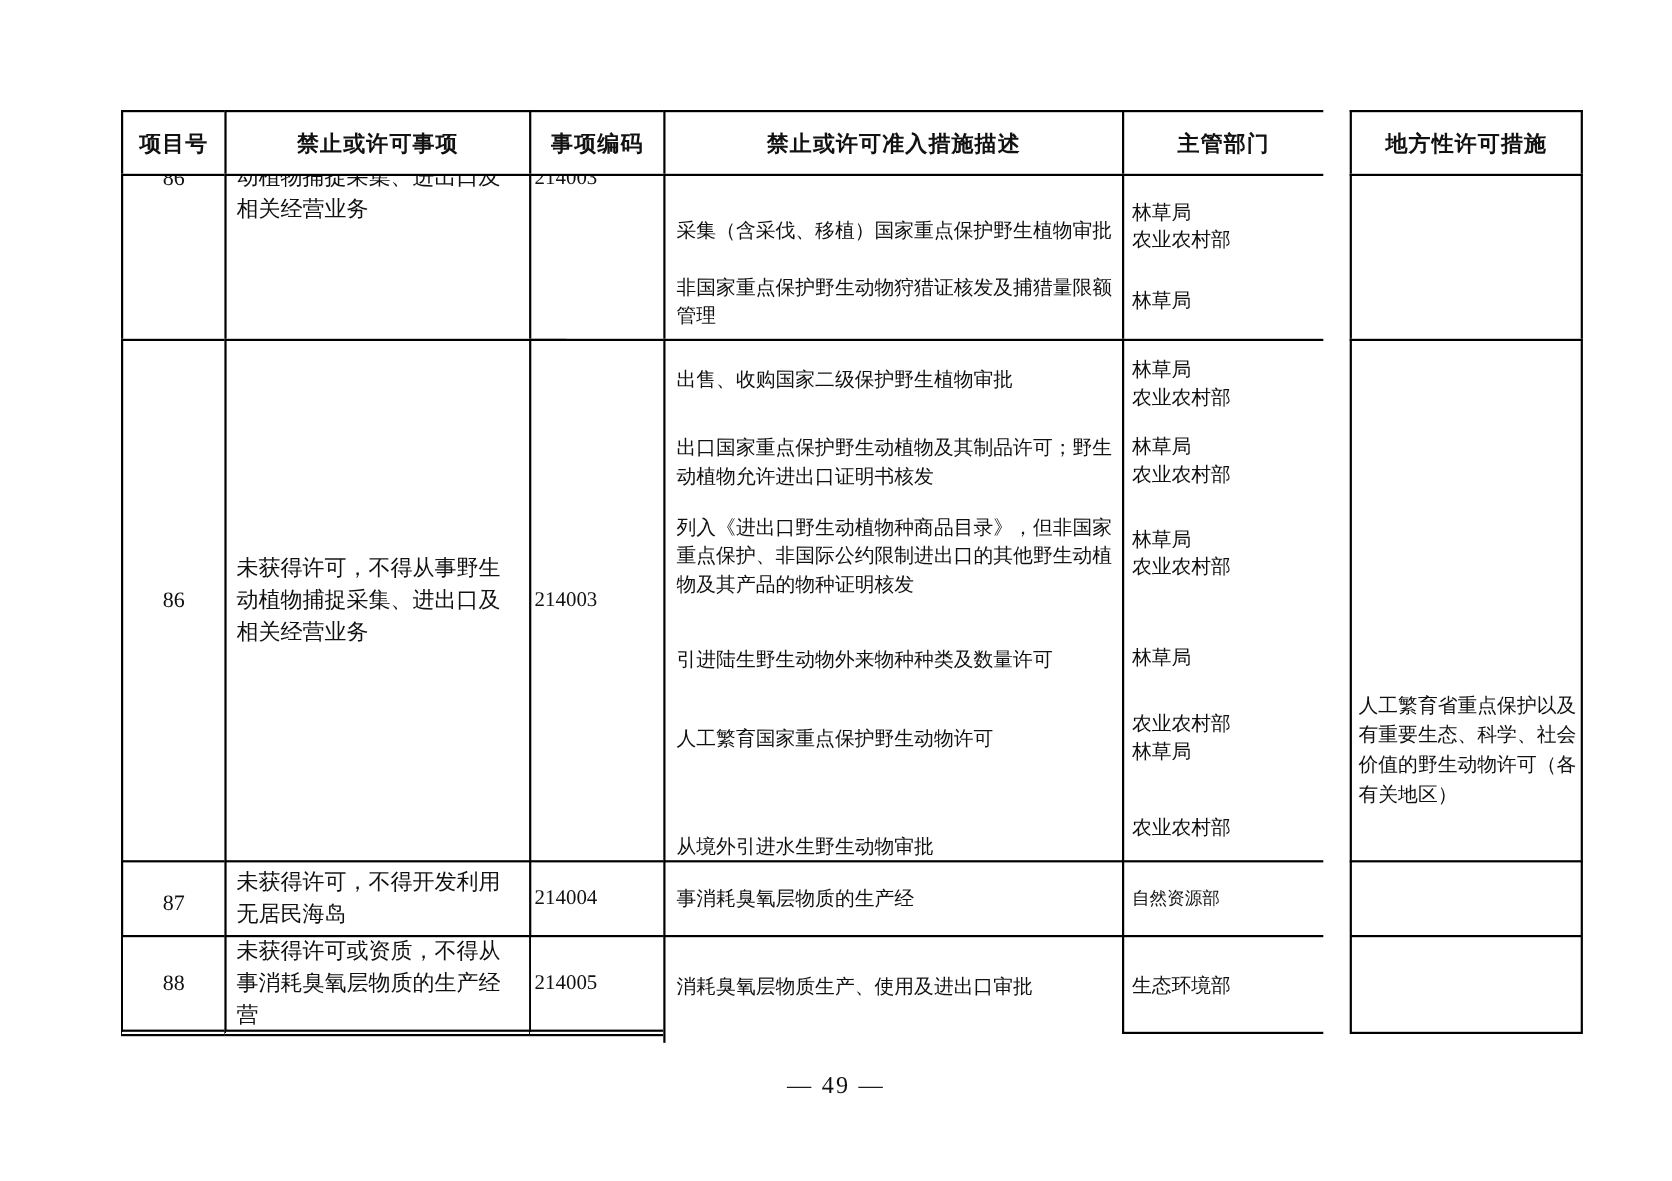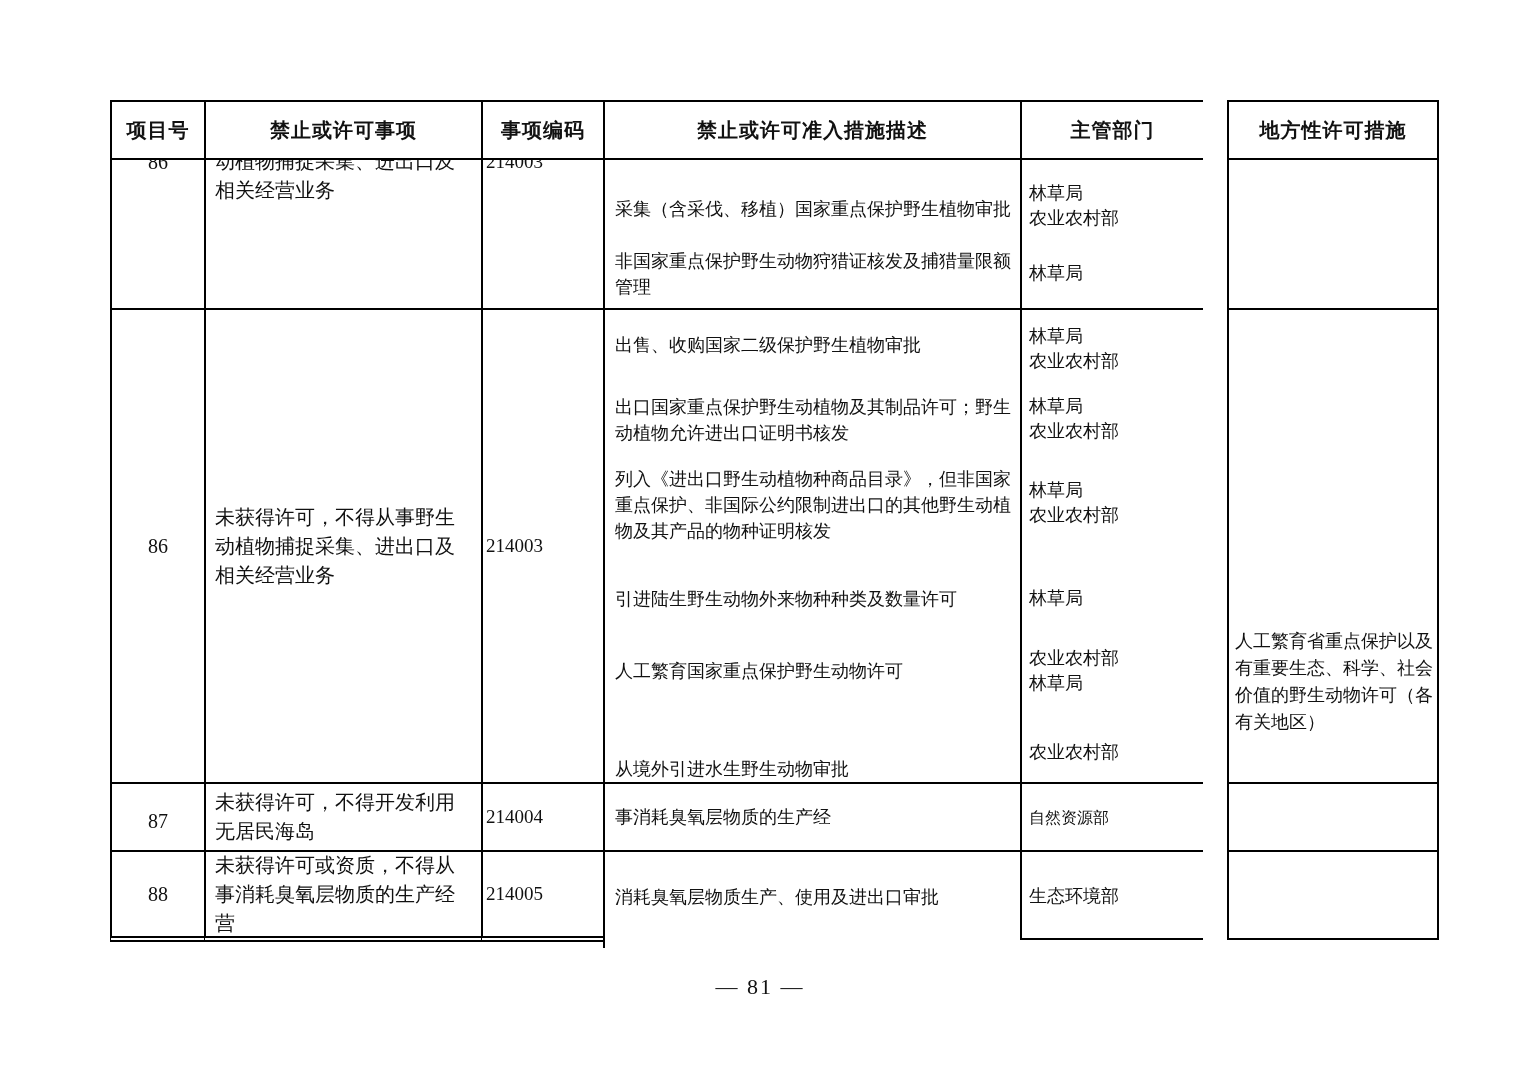--- a/index.html
+++ b/index.html
@@ -147,13 +147,13 @@
   <div class="code">214005</div>
 </div>
 <div class="cell nb" style="left:603px;top:850px;width:417px;height:98px;">
   <div class="desc" style="top:32px;">消耗臭氧层物质生产、使用及进出口审批</div>
 </div>
 <div class="cell bb" style="left:1020px;top:850px;width:183px;height:90px;">
   <div class="dept" style="top:32px;">生态环境部</div>
 </div>
 <div class="cell rb bb" style="left:1203px;top:850px;width:212px;height:90px;"></div>
 
-<div class="pageno">— 81 —</div>
+<div class="pageno">— 49 —</div>
 
 </body></html>

